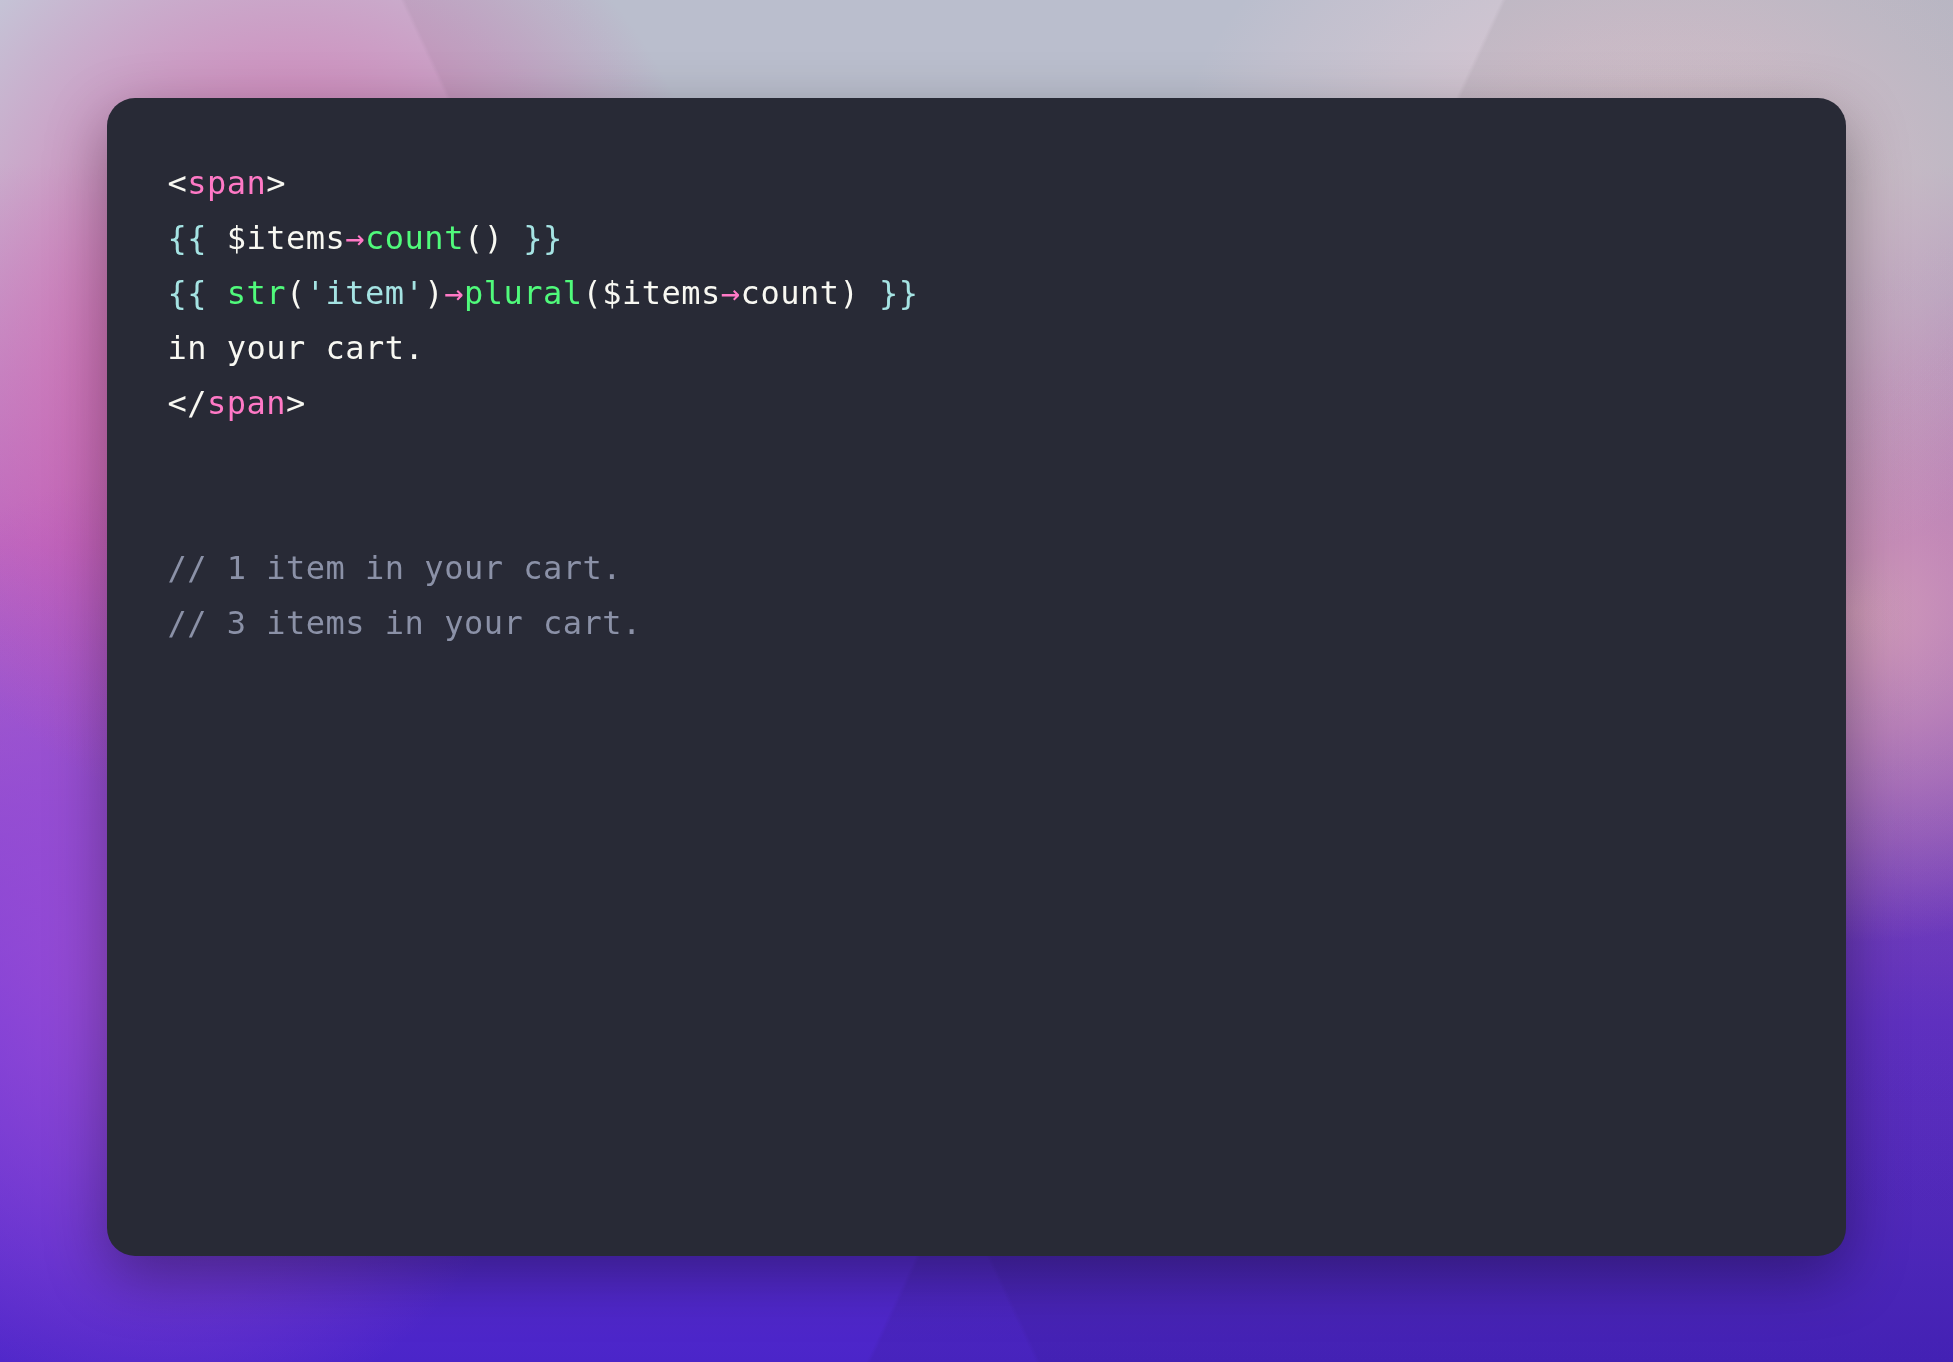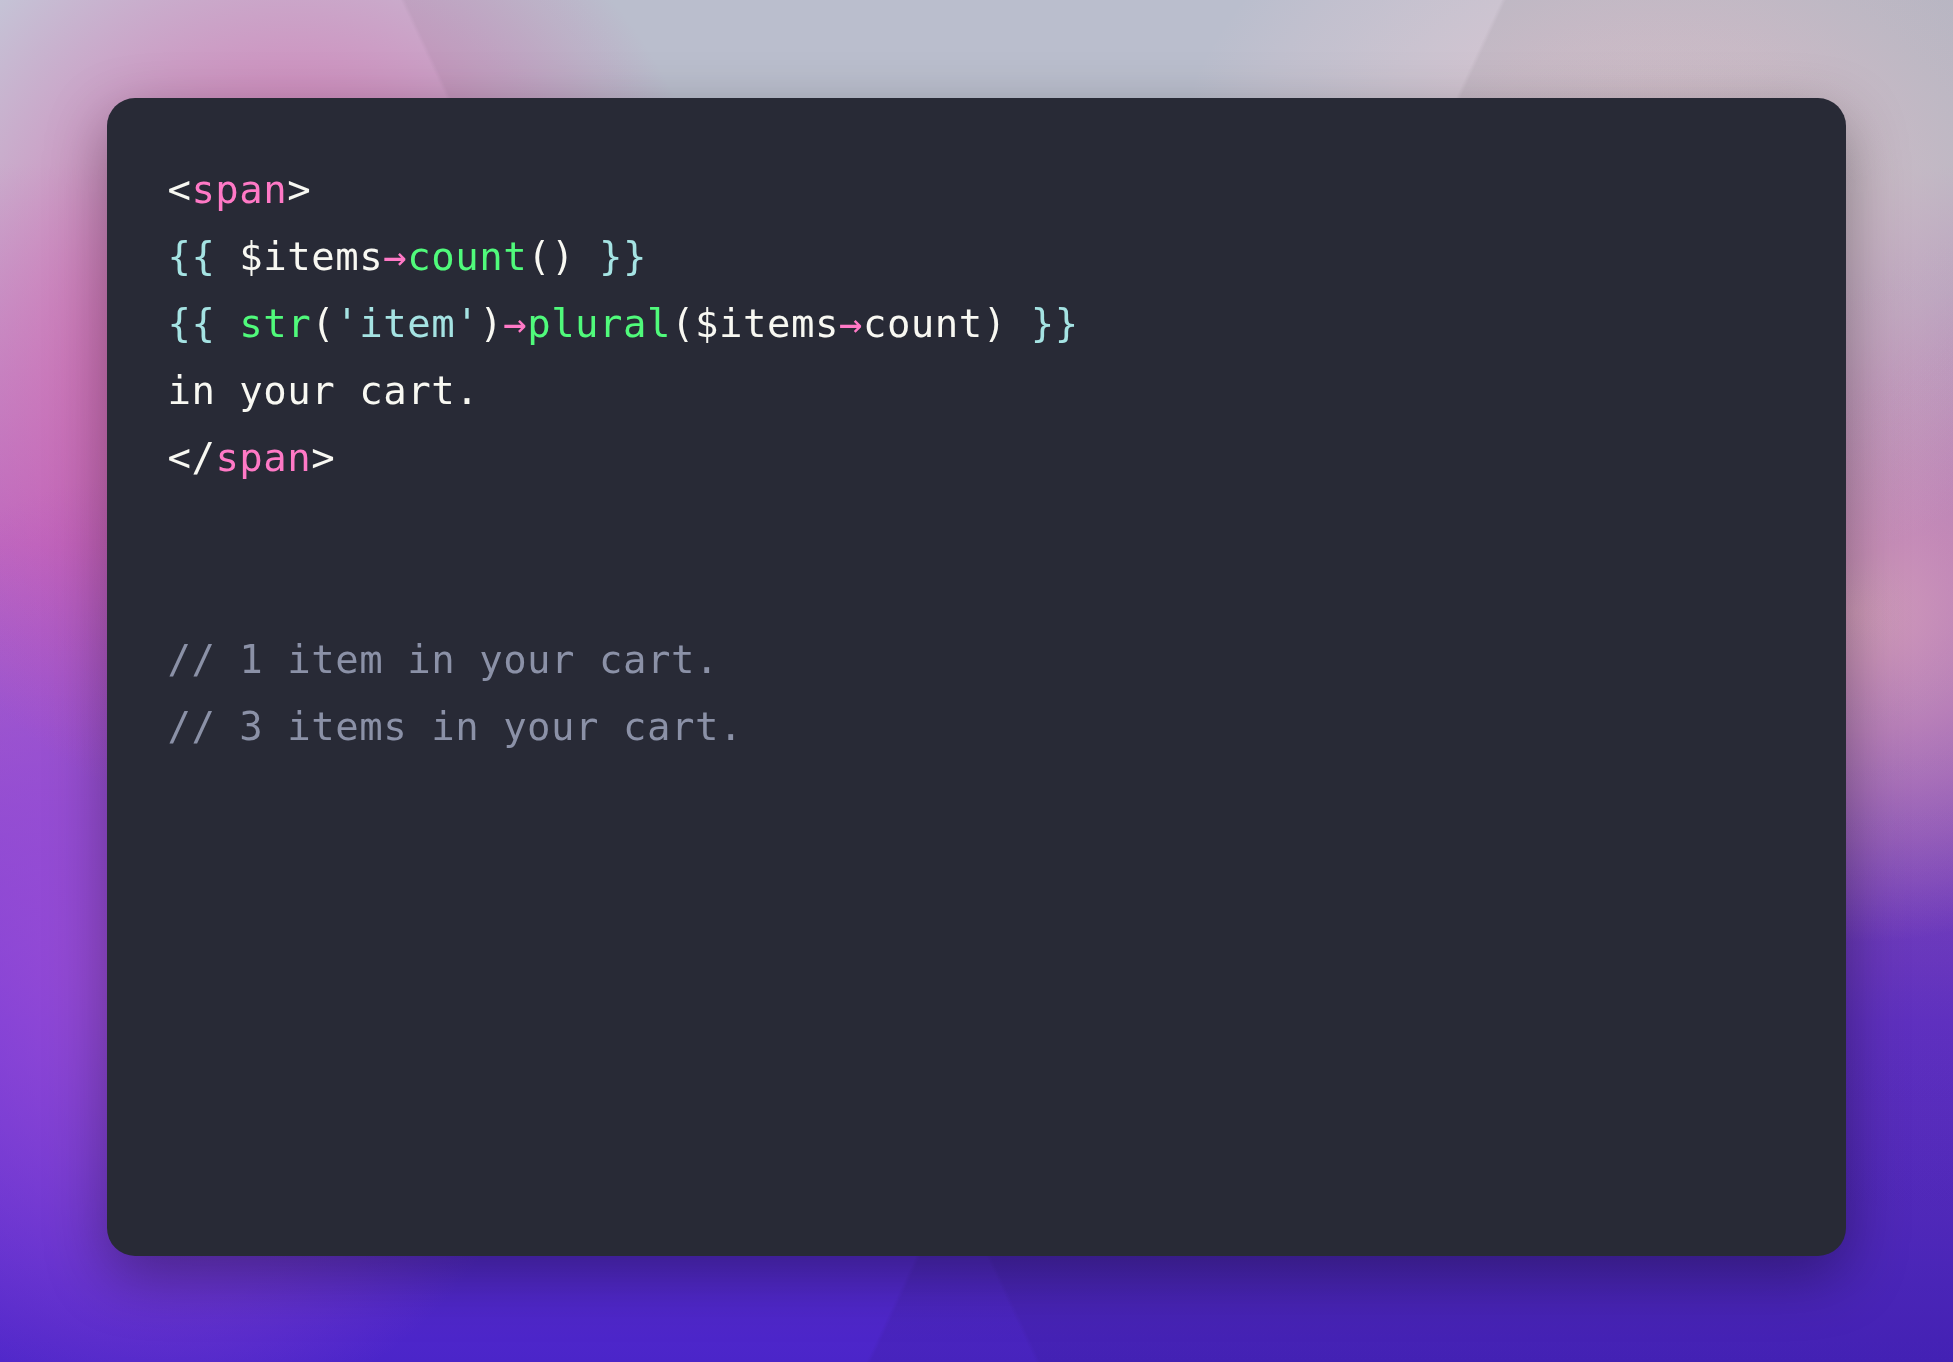--- a/index.html
+++ b/index.html
@@ -34,21 +34,21 @@
     width: 89%;
     height: 85%;
     background: #282a36;
     border-radius: 28px;
     box-shadow: 0 20px 60px rgba(0,0,0,0.35);
     z-index: 1;
     padding: 58px 60px;
     overflow: hidden;
   }
   .code {
-    font-size: 39px;
+    font-size: 32px;
     line-height: 1.72;
     color: #f8f8f2;
     white-space: pre;
     letter-spacing: 0.5px;
   }
   .tok-punc    { color: #f8f8f2; }
   .tok-tag     { color: #ff79c6; }
   .tok-delim   { color: #a5e3e3; }
   .tok-var     { color: #f8f8f2; }
   .tok-arrow   { color: #ff79c6; }

